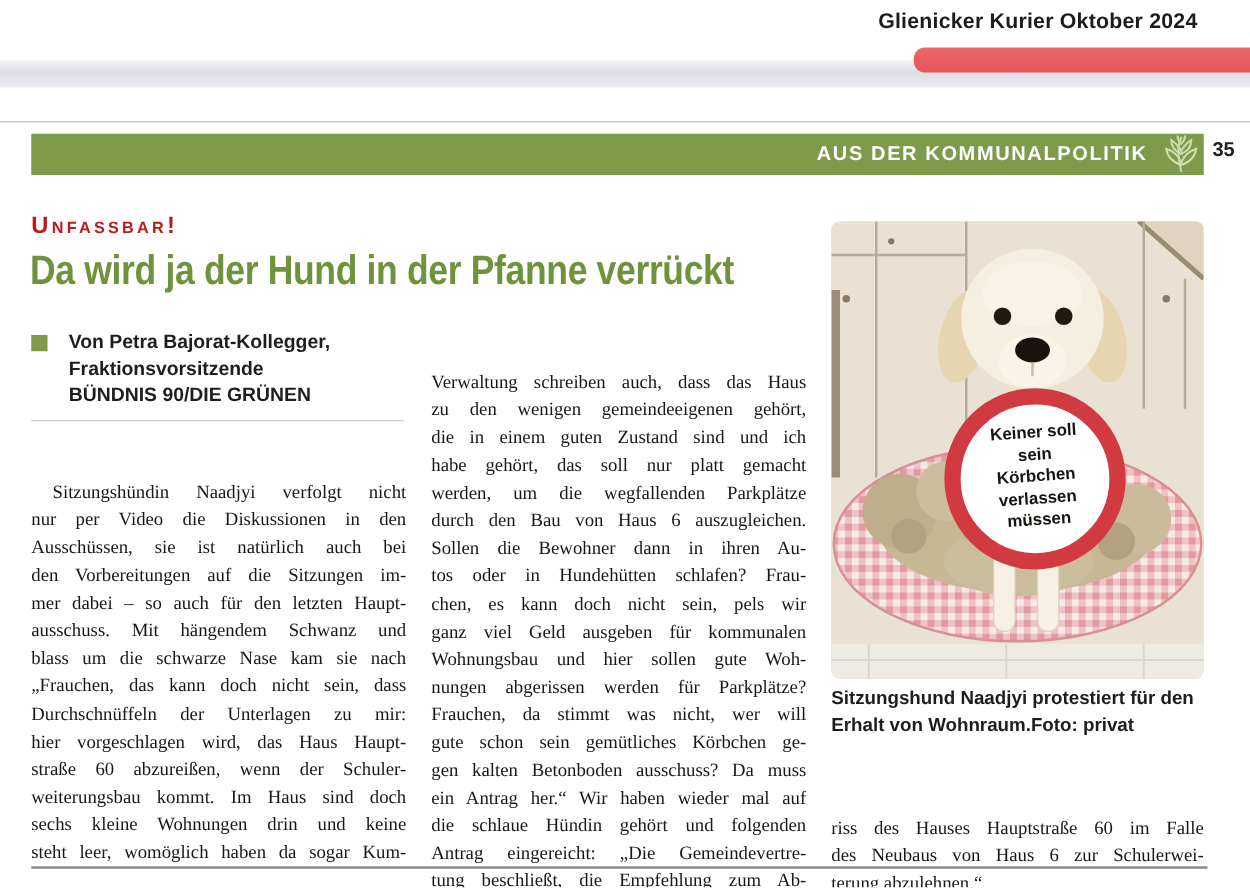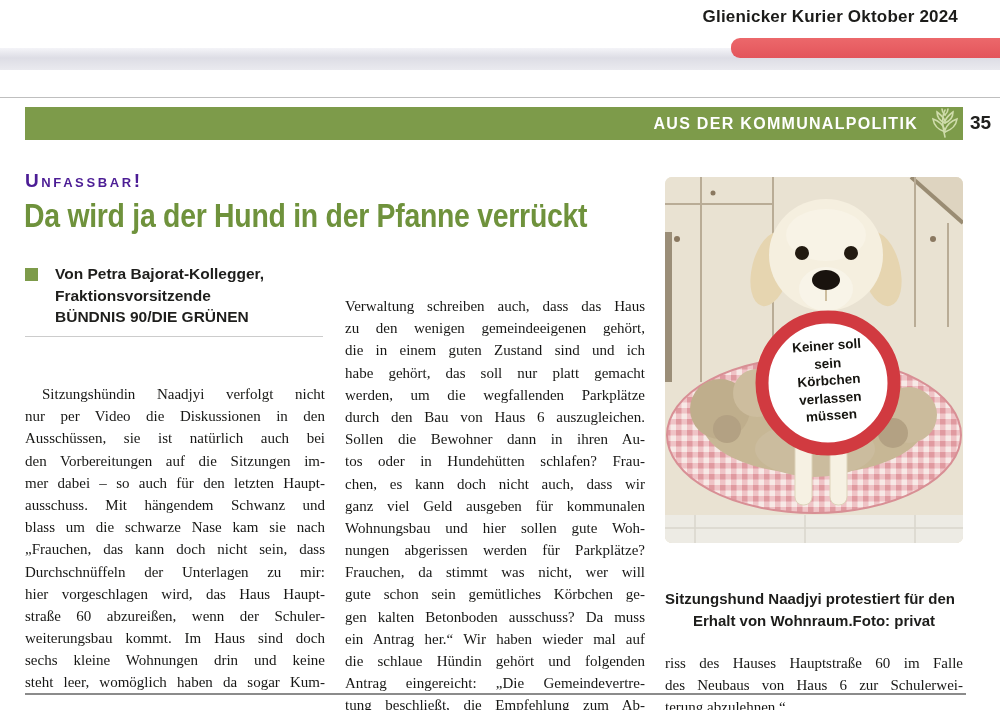--- a/index.html
+++ b/index.html
@@ -13,24 +13,24 @@
             background:linear-gradient(#f4f4f8,#dddde5 45%,#eaeaef);}
   .red-bar{position:absolute;top:38px;left:731px;right:0;height:20px;
            border-radius:9px 0 0 9px;background:linear-gradient(#ec686b,#e3555b);}
   .hairline-top{position:absolute;top:97px;left:0;right:0;height:1px;background:#9c9c9c;opacity:.65;}
 
   
   .section-bar{position:absolute;top:107px;left:25px;width:938px;height:33px;background:#7d9b4a;
                display:flex;align-items:center;justify-content:flex-end;}
   .section-title{color:#ffffff;font-weight:bold;font-size:16px;letter-spacing:1.3px;margin-right:10px;}
   .emblem{width:34px;height:31px;margin-right:1px;flex:0 0 auto;}
-  .page-num{position:absolute;top:112px;left:970px;font-size:19px;font-weight:600;color:#20201e;}
-
-  
-  .kicker{position:absolute;top:170px;left:25px;font-size:19px;font-weight:600;color:#4c1d95;
+  .page-num{position:absolute;top:112px;left:970px;font-size:16px;font-weight:600;color:#20201e;}
+
+  
+  .kicker{position:absolute;top:170px;left:25px;font-size:19px;font-weight:600;color:#b91c1c;
           letter-spacing:2.6px;font-variant:small-caps;}
   .headline{position:absolute;top:197px;left:24px;width:760px;font-size:33px;font-weight:bold;
             color:#6f923c;letter-spacing:-.3px;transform:scaleX(.86);transform-origin:left top;
             white-space:nowrap;}
   .byline-marker{position:absolute;top:268px;left:25px;width:13px;height:13px;background:#7d9b4a;}
   .byline{position:absolute;top:263px;left:55px;width:270px;font-size:15.5px;font-weight:bold;
           color:#1e1e1c;}
   .byline .line{line-height:21.5px;text-align:center;text-align-last:left;}
   .byline-rule{position:absolute;top:336px;left:25px;width:298px;height:1px;background:#cccccc;}
 
@@ -48,22 +48,22 @@
   
   .photo{position:absolute;left:665px;top:177px;width:298px;height:366px;border-radius:7px;
          overflow:hidden;background:#e9e2d2;}
   .photo svg{display:block;}
   .sign-text{position:absolute;left:103px;top:160px;width:122px;transform:rotate(-4deg);
              font-size:13.5px;font-weight:bold;color:#15140f;text-align:center;}
   .sign-text .line{line-height:17.6px;text-align:center;text-align-last:center;}
 
   .caption{position:absolute;left:665px;top:548px;width:298px;font-size:15px;font-weight:bold;
            color:#1d1d1b;}
-  .caption .cap-line{line-height:21.5px;margin-top:40px;}
-  .cap-row{display:flex;justify-content:center;line-height:21.5px;}
+  .caption .cap-line{line-height:21.5px;}
+  .cap-row{display:flex;justify-content:flex-start;line-height:21.5px;}
 
   
   .bottom-rule{position:absolute;top:693px;left:25px;width:941px;height:2px;background:#8b8b8b;}
 </style>
 </head>
 <body>
 
 <div id="page">
 
   <div class="masthead">Glienicker Kurier Oktober 2024</div>
@@ -116,21 +116,21 @@
     </div>
   <div class="colbody" id="col2">
       <div class="line">Verwaltung schreiben auch, dass das Haus</div>
       <div class="line">zu den wenigen gemeindeeigenen gehört,</div>
       <div class="line">die in einem guten Zustand sind und ich</div>
       <div class="line">habe gehört, das soll nur platt gemacht</div>
       <div class="line">werden, um die wegfallenden Parkplätze</div>
       <div class="line">durch den Bau von Haus 6 auszugleichen.</div>
       <div class="line">Sollen die Bewohner dann in ihren Au-</div>
       <div class="line">tos oder in Hundehütten schlafen? Frau-</div>
-      <div class="line">chen, es kann doch nicht auch, dass wir</div>
+      <div class="line">chen, es kann doch nicht sein, pels wir</div>
       <div class="line">ganz viel Geld ausgeben für kommunalen</div>
       <div class="line">Wohnungsbau und hier sollen gute Woh-</div>
       <div class="line">nungen abgerissen werden für Parkplätze?</div>
       <div class="line">Frauchen, da stimmt was nicht, wer will</div>
       <div class="line">gute schon sein gemütliches Körbchen ge-</div>
       <div class="line">gen kalten Betonboden ausschuss? Da muss</div>
       <div class="line">ein Antrag her.“ Wir haben wieder mal auf</div>
       <div class="line">die schlaue Hündin gehört und folgenden</div>
       <div class="line">Antrag eingereicht: „Die Gemeindevertre-</div>
       <div class="line">tung beschließt, die Empfehlung zum Ab-</div>

